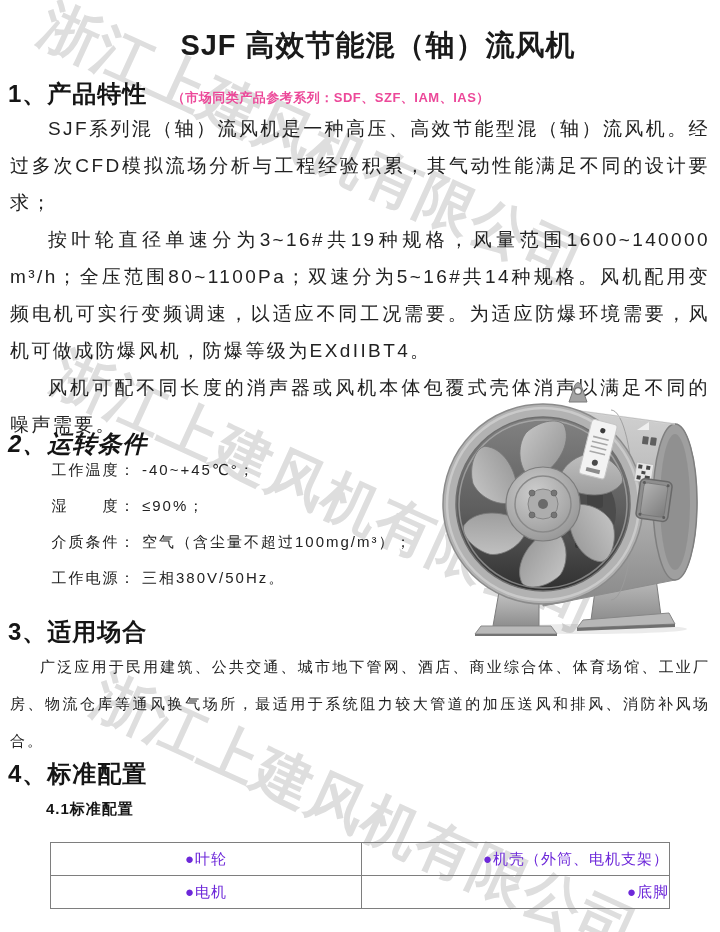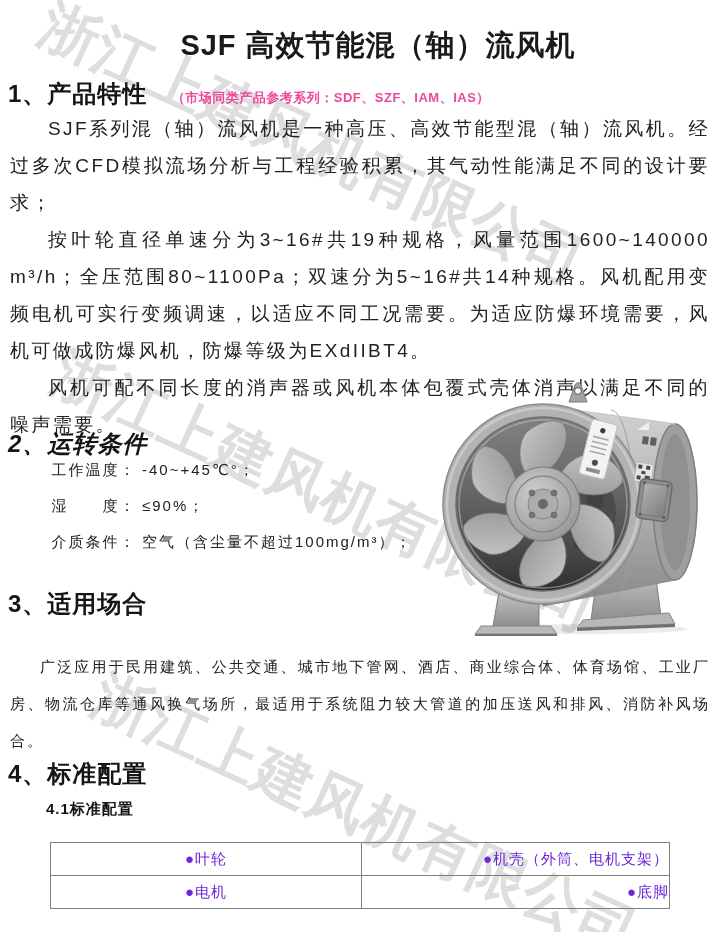--- a/index.html
+++ b/index.html
@@ -72,20 +72,23 @@
 
   <div class="layer op-list" style="left:46px;top:452px;">
     <div class="op-item">
       <span class="op-label">工作温度：</span><span>-40~+45℃°；</span>
     </div>
     <div class="op-item">
       <span class="op-label">湿　　度：</span><span>≤90%；</span>
     </div>
     <div class="op-item">
       <span class="op-label">介质条件：</span><span>空气（含尘量不超过100mg/m³）；</span>
+    </div>
+    <div class="op-item">
+      <span class="op-label">工作电源：</span><span>三相380V/50Hz。</span>
     </div>
   </div>
 
   <div class="layer fan-photo">
     <svg viewBox="0 0 276 258" xmlns="http://www.w3.org/2000/svg">
       <defs>
         <linearGradient id="caseG" x1="0" y1="0" x2="0" y2="1">
           <stop offset="0" stop-color="#d2d2d2"></stop>
             <stop offset="0.45" stop-color="#b6b6b6"></stop>
             <stop offset="1" stop-color="#888888"></stop>
@@ -210,21 +213,21 @@
         <rect x="0" y="0" width="32" height="40" rx="5" fill="#8e8e8e" stroke="#696969" stroke-width="1.5"></rect>
         <rect x="4" y="4" width="24" height="32" rx="4" fill="url(#jbG)" stroke="#757575" stroke-width="0.8"></rect>
         <circle cx="4" cy="4" r="1.5" fill="#5c5c5c"></circle>
           <circle cx="28" cy="4" r="1.5" fill="#5c5c5c"></circle>
         <circle cx="4" cy="36" r="1.5" fill="#5c5c5c"></circle>
           <circle cx="28" cy="36" r="1.5" fill="#5c5c5c"></circle>
       </g>
     </svg>
   </div>
 
-  <div class="layer sec-head" style="left:8px;top:588px;">3、适用场合</div>
+  <div class="layer sec-head" style="left:8px;top:616px;">3、适用场合</div>
   <p class="layer app-para" style="left:10px;top:648px;">广泛应用于民用建筑、公共交通、城市地下管网、酒店、商业综合体、体育场馆、工业厂房、物流仓库等通风换气场所，最适用于系统阻力较大管道的加压送风和排风、消防补风场合。</p>
 
   <div class="layer sec-head" style="left:8px;top:758px;">4、标准配置</div>
   <div class="layer sub-head" style="left:46px;top:800px;">4.1标准配置</div>
 
   <div class="layer" style="left:50px;top:842px;">
     <table class="cfg">
       <tbody>
         <tr>
           <td class="c-left">●叶轮</td>

